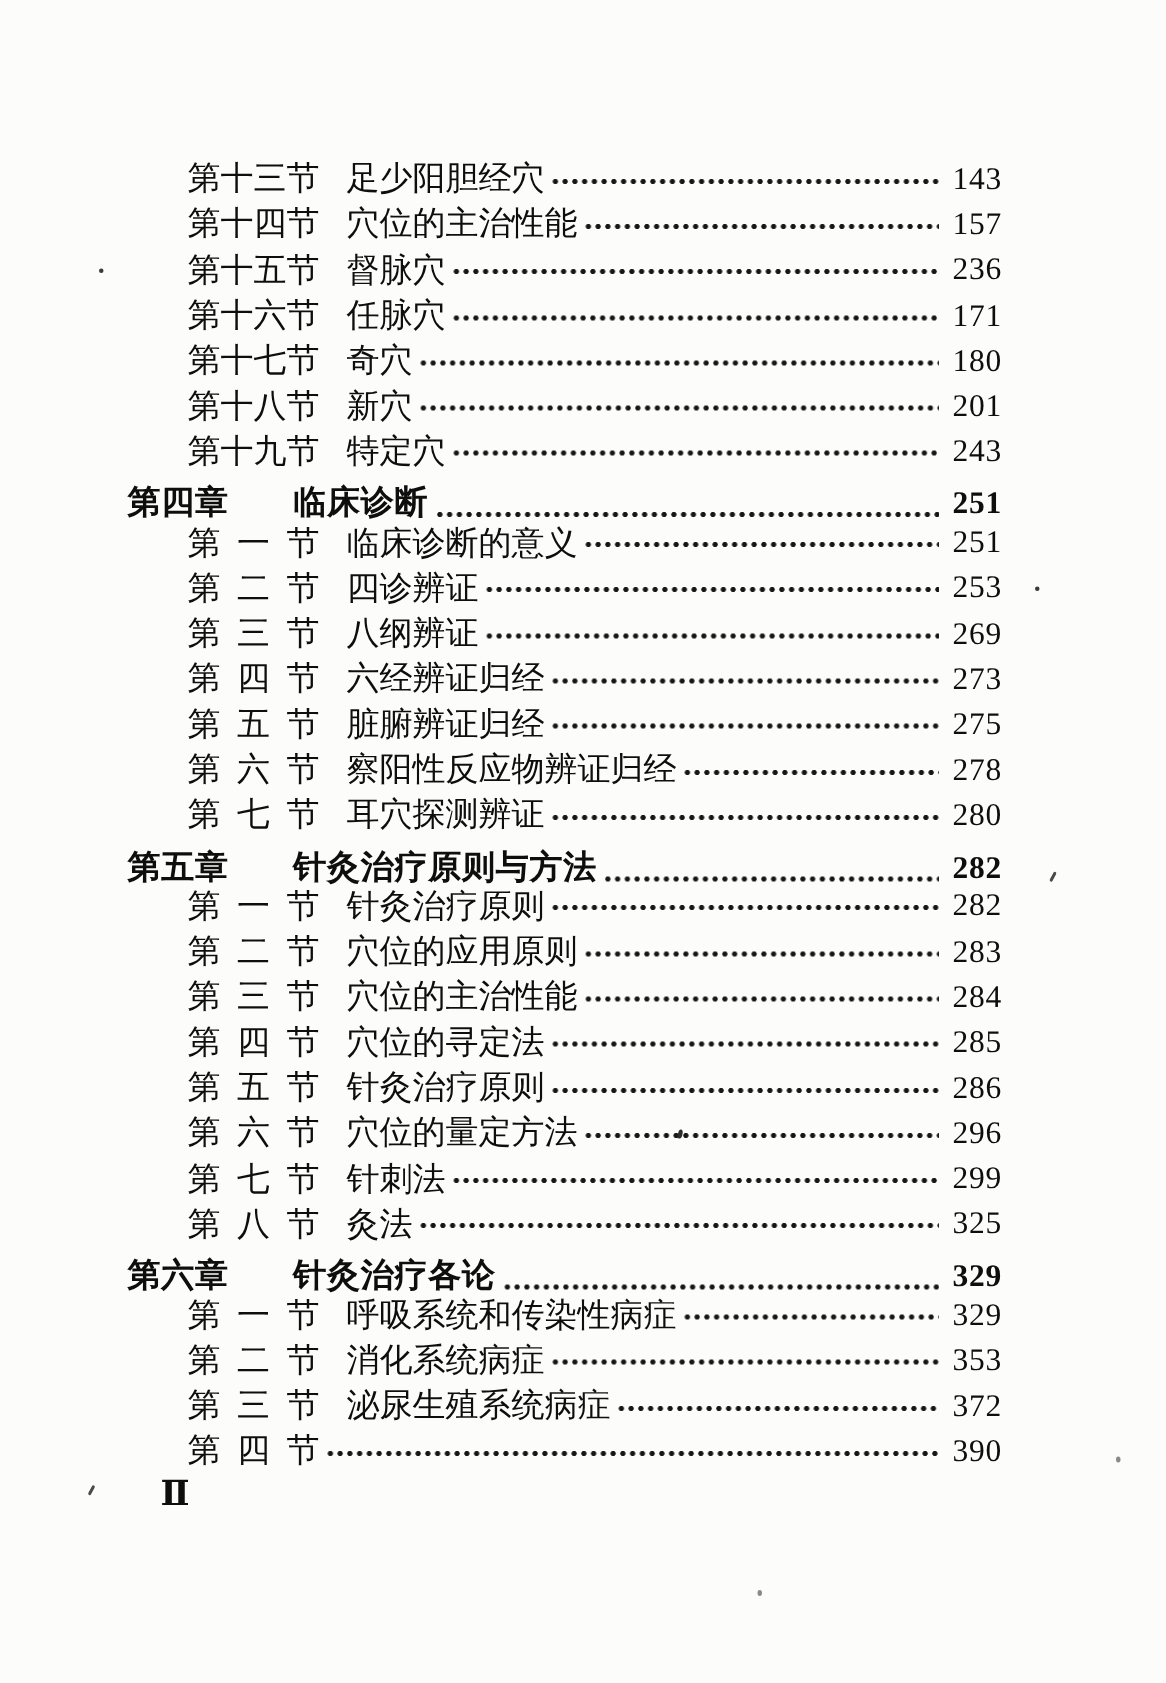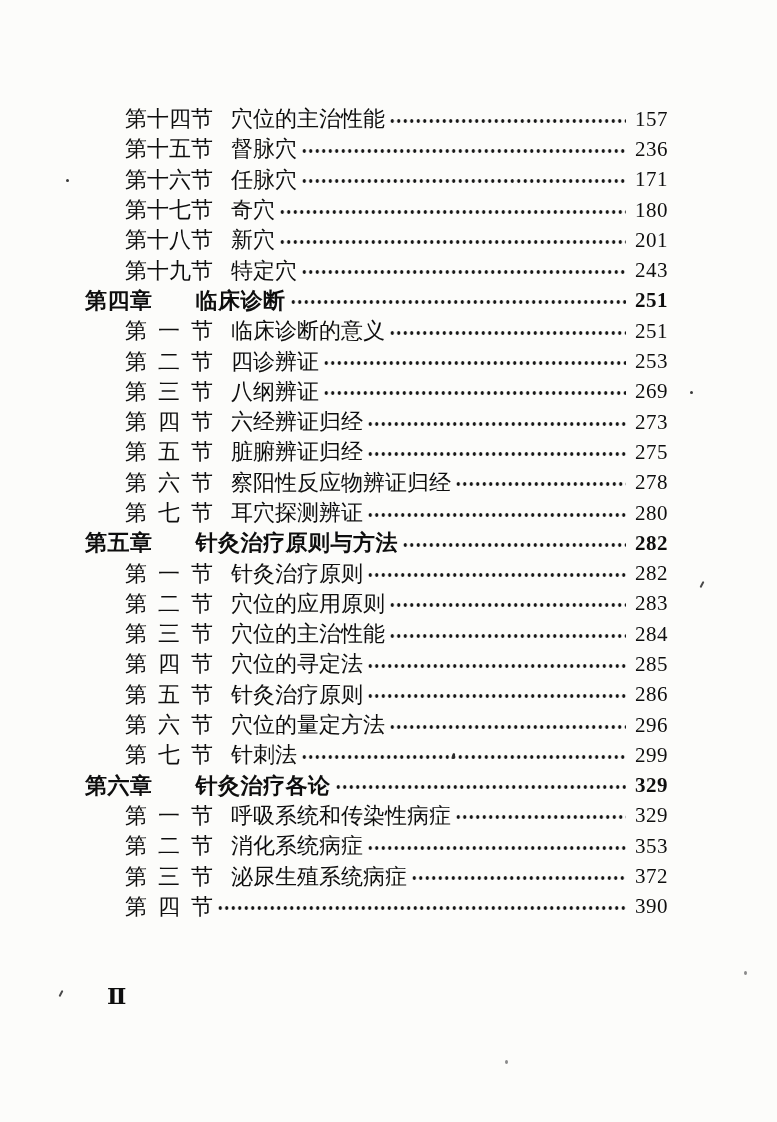--- a/index.html
+++ b/index.html
@@ -27,20 +27,21 @@
     height: 30.3px;
     font-size: 22px;
     line-height: 1;
     white-space: nowrap;
   }
   .row.section {
     padding-left: 40px;
   }
   .row.chapter {
     font-weight: 700;
+    align-items: flex-end;
   }
   .label-sec {
     flex: none;
     width: 88px;
     text-align: justify;
     text-align-last: justify;
   }
   .label-ch {
     flex: none;
     margin-right: 16px;
@@ -110,20 +111,26 @@
     border-radius: 50% 50% 50% 0;
     transform: rotate(12deg);
     background: #2c2c2c;
   }
 </style>
 </head>
 <body>
 
 <div id="toc">
     <div class="row section">
+      <span class="label-sec">第十三节</span>
+      <span class="title-sec">足少阳胆经穴</span>
+      <span class="leader"></span>
+      <span class="pagenum">143</span>
+    </div>
+    <div class="row section">
       <span class="label-sec">第十四节</span>
       <span class="title-sec">穴位的主治性能</span>
       <span class="leader"></span>
       <span class="pagenum">157</span>
     </div>
     <div class="row section">
       <span class="label-sec">第十五节</span>
       <span class="title-sec">督脉穴</span>
       <span class="leader"></span>
       <span class="pagenum">236</span>
@@ -240,20 +247,26 @@
       <span class="label-sec">第六节</span>
       <span class="title-sec">穴位的量定方法</span>
       <span class="leader"></span>
       <span class="pagenum">296</span>
     </div>
     <div class="row section">
       <span class="label-sec">第七节</span>
       <span class="title-sec">针刺法</span>
       <span class="leader"></span>
       <span class="pagenum">299</span>
+    </div>
+    <div class="row section">
+      <span class="label-sec">第八节</span>
+      <span class="title-sec">灸法</span>
+      <span class="leader"></span>
+      <span class="pagenum">325</span>
     </div>
     <div class="row chapter">
       <span class="label-ch">第六章</span>
       <span class="title-ch">针灸治疗各论</span>
       <span class="leader"></span>
       <span class="pagenum">329</span>
     </div>
     <div class="row section">
       <span class="label-sec">第一节</span>
       <span class="title-sec">呼吸系统和传染性病症</span>

